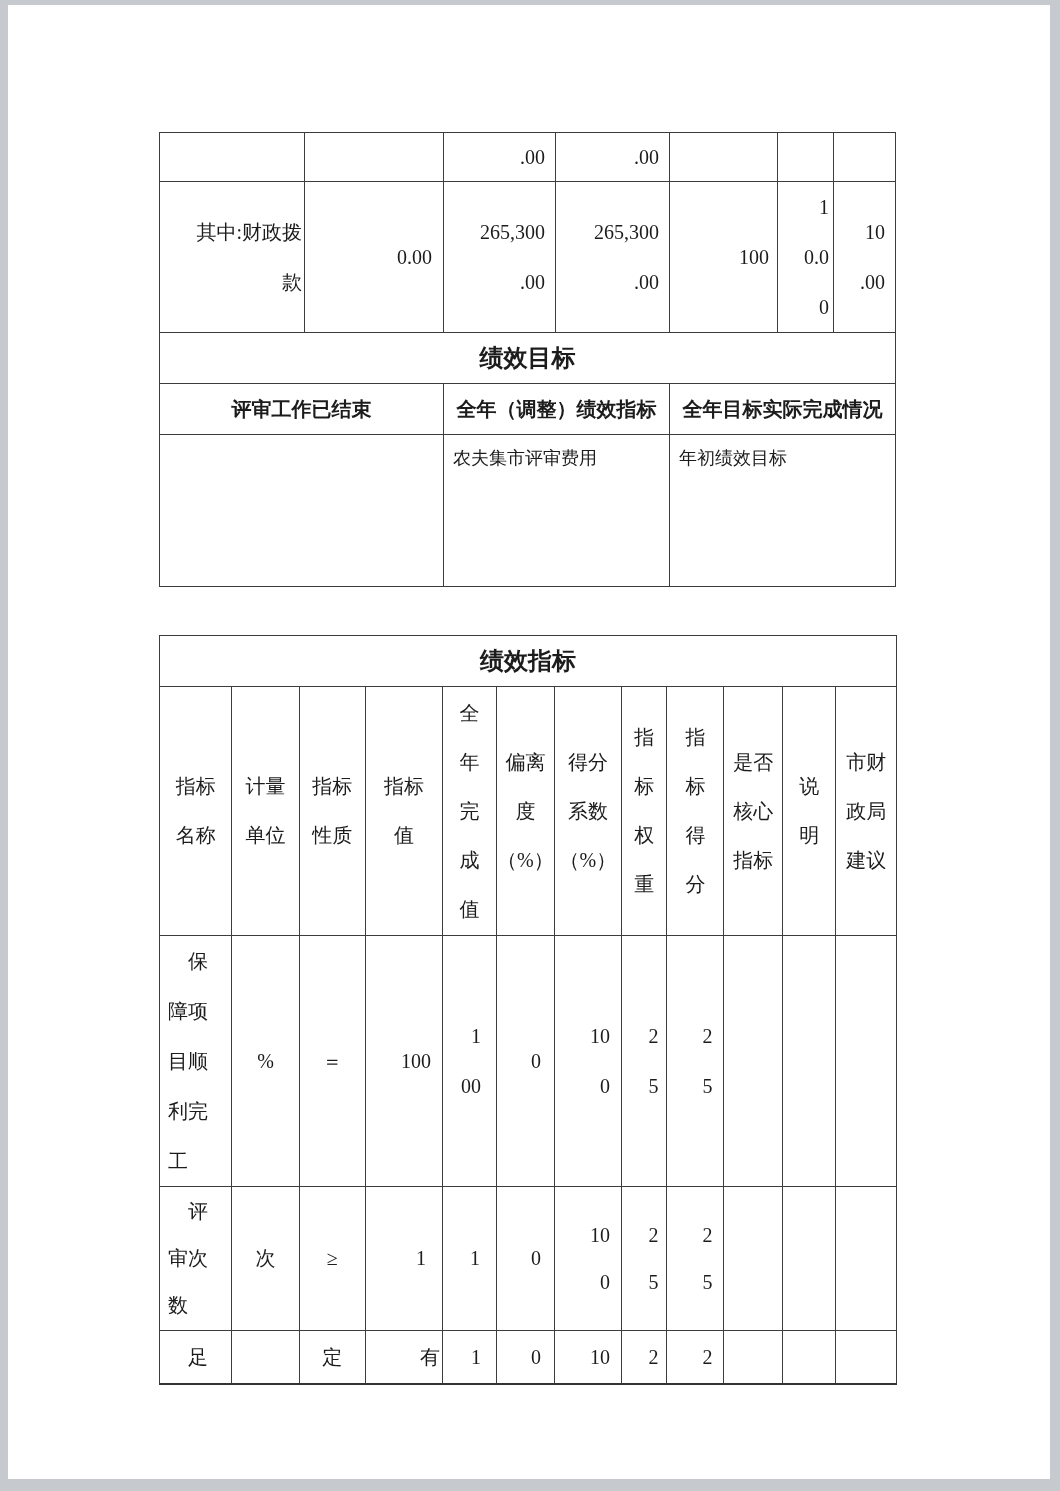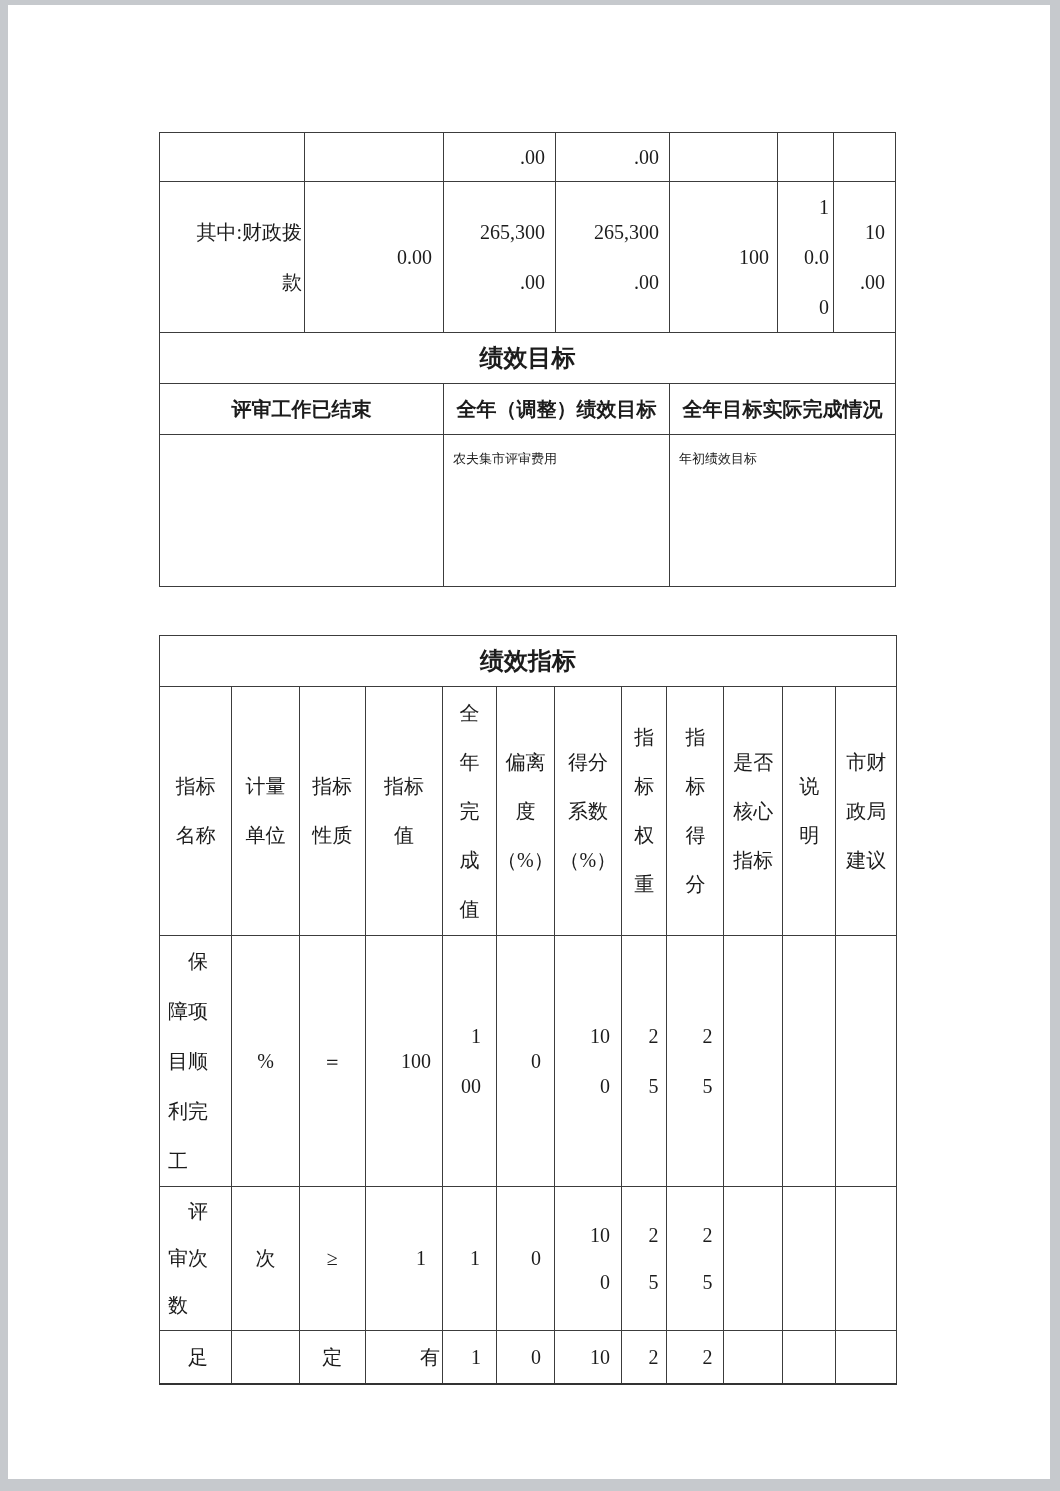--- a/index.html
+++ b/index.html
@@ -51,21 +51,21 @@
     font-weight:bold;font-size:24px;text-align:center;line-height:50px;
   }
   
   .ghead td{
     font-family:"Liberation Sans","DejaVu Sans",sans-serif;
     font-weight:bold;font-size:20px;text-align:center;
   }
   
   .gbody td{
     vertical-align:top;text-align:left;
-    padding:9px 8px 0 9px;line-height:29px;font-size:13px;
+    padding:9px 8px 0 9px;line-height:29px;font-size:18px;
   }
 </style>
 </head>
 <body>
 
 <div class="paper"></div>
 
 <div class="tblwrap">
 
   <table class="t1">
@@ -111,21 +111,21 @@
       <col style="width:284px">
         <col style="width:226px">
         <col style="width:226px">
     </colgroup>
     <tbody>
         <tr class="h50">
       <td colspan="3" class="title">绩效目标</td>
     </tr>
     <tr class="h50 ghead">
       <td>评审工作已结束</td>
-      <td>全年（调整）绩效目标</td>
+      <td>全年（调整）绩效指标</td>
       <td>全年目标实际完成情况</td>
     </tr>
     <tr class="h142 gbody">
       <td></td>
       <td>农夫集市评审费用</td>
       <td>年初绩效目标</td>
     </tr>
   </tbody>
     </table>
 

